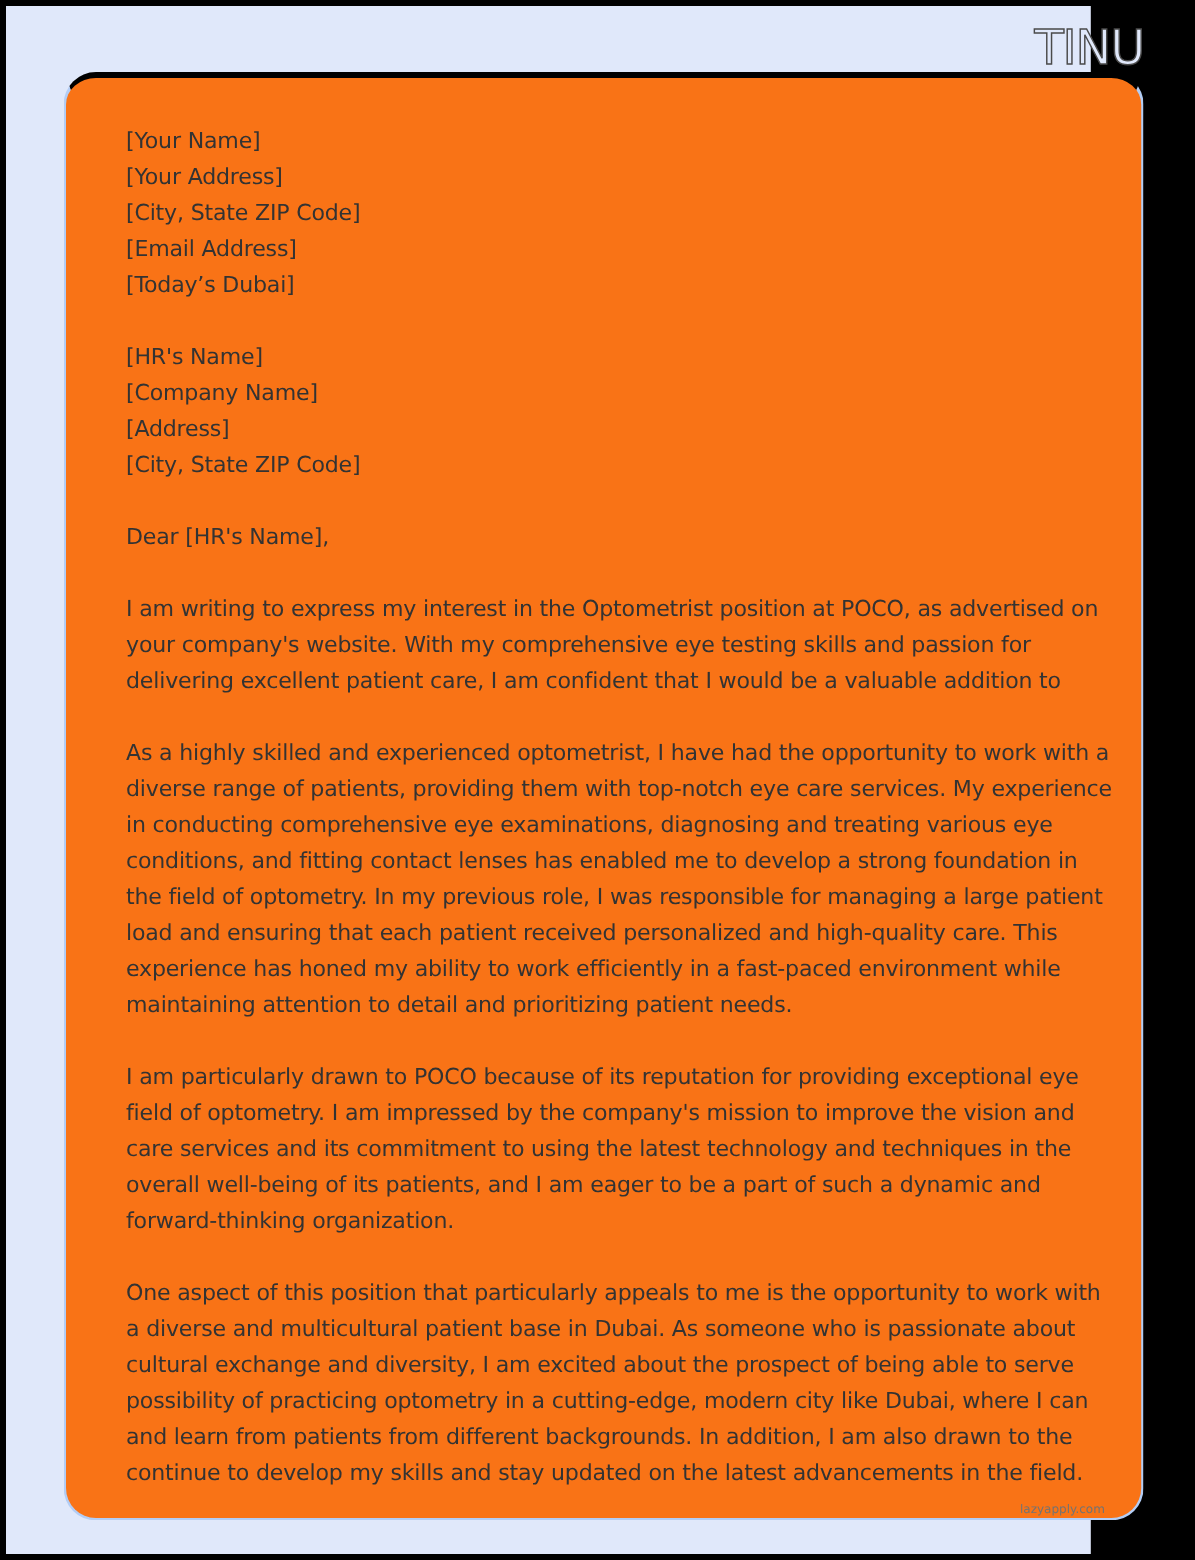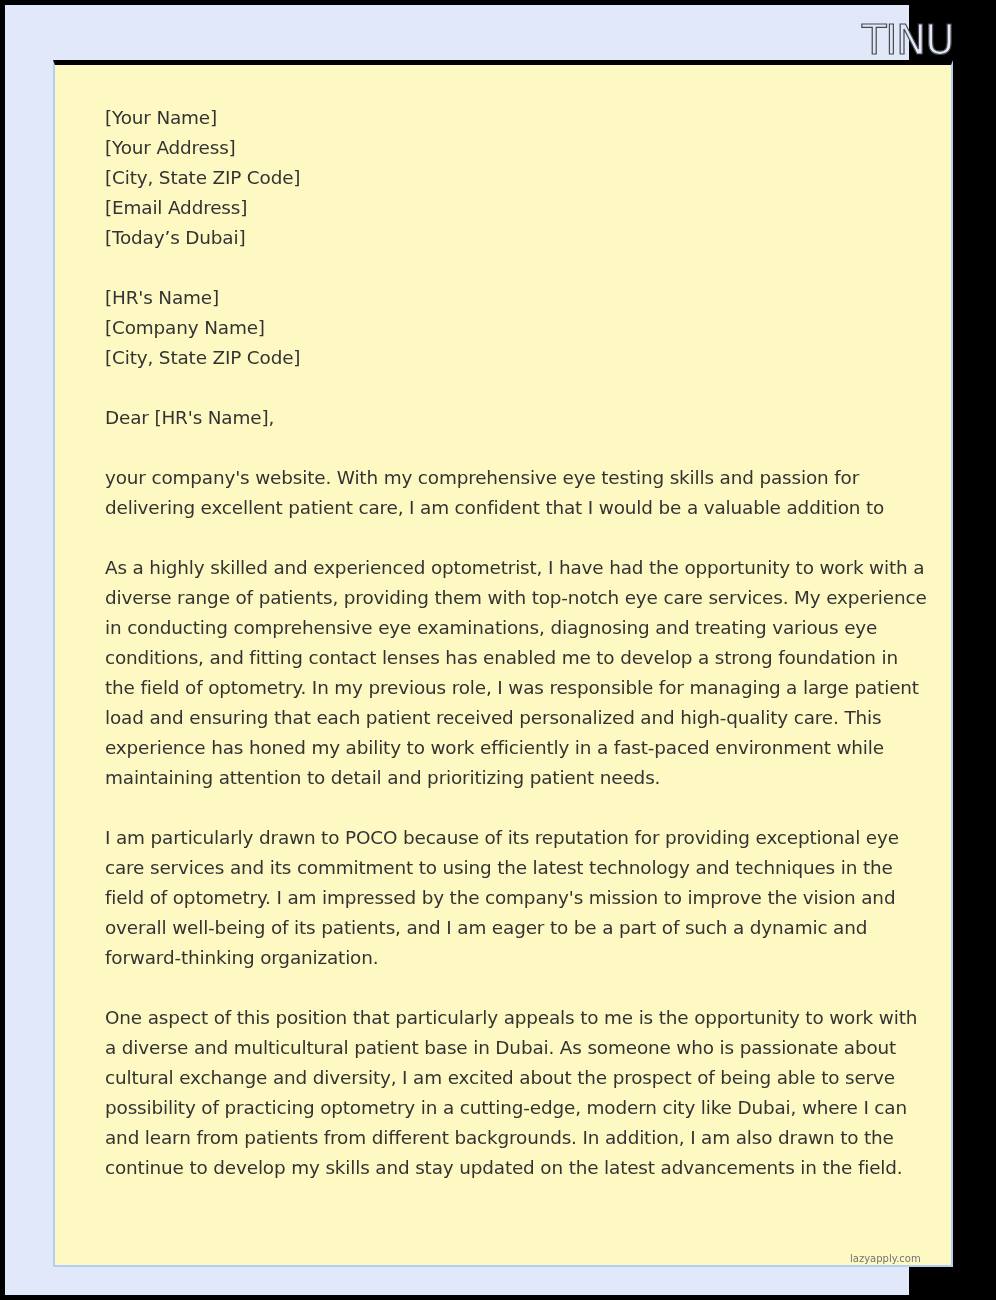--- a/index.html
+++ b/index.html
@@ -23,26 +23,27 @@
       line-height: 46px;
       color: #e0e8fa;
       -webkit-text-stroke: 1.2px #4a4a4a;
       letter-spacing: -1px;
       font-weight: normal;
     }
     .card {
       position: absolute;
       left: 48px; top: 55px;
       width: 900px; height: 1207px;
-      background: #fef9c3;
+      background: #f97316;
       border-top: 5px solid #000000;
       border-left: 2px solid #b3cdf5;
       border-right: 2px solid #b3cdf5;
       border-bottom: 2px solid #b3cdf5;
       overflow: hidden;
+      border-radius: 27px;
     }
     .content {
       position: absolute;
       left: 50px; top: 38px;
       width: 800px;
       color: #333333;
       font-size: 18.4px;
       line-height: 30px;
       letter-spacing: -0.15px;
     }
@@ -73,30 +74,32 @@
         <span class="line">[City, State ZIP Code]</span>
         <span class="line">[Email Address]</span>
         <span class="line">[Today’s Dubai]</span>
       </div>
 
       <div class="gap"></div>
 
       <div>
         <span class="line">[HR's Name]</span>
         <span class="line">[Company Name]</span>
+        <span class="line">[Address]</span>
         <span class="line">[City, State ZIP Code]</span>
       </div>
 
       <div class="gap"></div>
 
       <span class="line">Dear [HR's Name],</span>
 
       <div class="gap"></div>
 
       <div>
+        <span class="line">I am writing to express my interest in the Optometrist position at POCO, as advertised on</span>
         <span class="line">your company's website. With my comprehensive eye testing skills and passion for</span>
         <span class="line">delivering excellent patient care, I am confident that I would be a valuable addition to</span>
       </div>
 
       <div class="gap"></div>
 
       <div>
         <span class="line">As a highly skilled and experienced optometrist, I have had the opportunity to work with a</span>
         <span class="line">diverse range of patients, providing them with top-notch eye care services. My experience</span>
         <span class="line">in conducting comprehensive eye examinations, diagnosing and treating various eye</span>
@@ -104,22 +107,22 @@
         <span class="line">the field of optometry. In my previous role, I was responsible for managing a large patient</span>
         <span class="line">load and ensuring that each patient received personalized and high-quality care. This</span>
         <span class="line">experience has honed my ability to work efficiently in a fast-paced environment while</span>
         <span class="line">maintaining attention to detail and prioritizing patient needs.</span>
       </div>
 
       <div class="gap"></div>
 
       <div>
         <span class="line">I am particularly drawn to POCO because of its reputation for providing exceptional eye</span>
+        <span class="line">field of optometry. I am impressed by the company's mission to improve the vision and</span>
         <span class="line">care services and its commitment to using the latest technology and techniques in the</span>
-        <span class="line">field of optometry. I am impressed by the company's mission to improve the vision and</span>
         <span class="line">overall well-being of its patients, and I am eager to be a part of such a dynamic and</span>
         <span class="line">forward-thinking organization.</span>
       </div>
 
       <div class="gap"></div>
 
       <div>
         <span class="line">One aspect of this position that particularly appeals to me is the opportunity to work with</span>
         <span class="line">a diverse and multicultural patient base in Dubai. As someone who is passionate about</span>
         <span class="line">cultural exchange and diversity, I am excited about the prospect of being able to serve</span>

